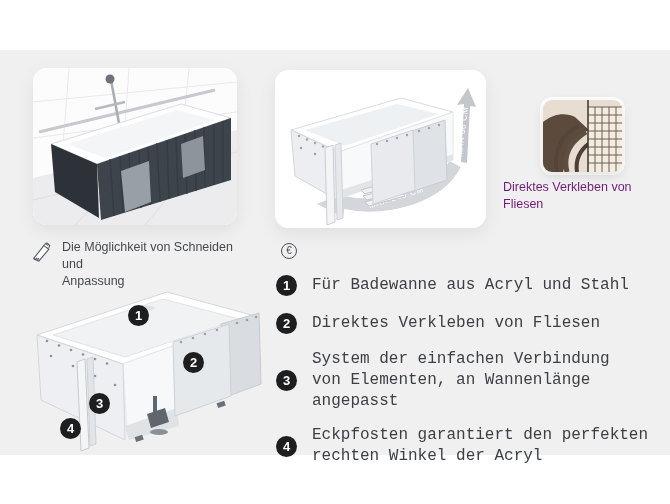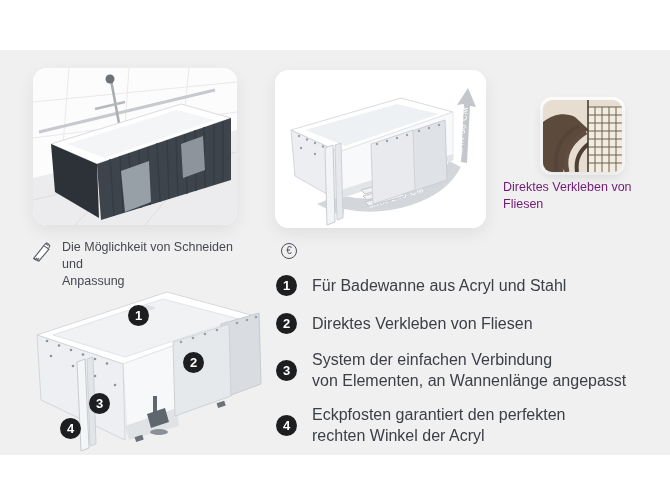--- a/index.html
+++ b/index.html
@@ -57,21 +57,21 @@
   .feature-row{display:flex;align-items:center;gap:15px;}
   .feature-row.r1{margin-bottom:17px;}
   .feature-row.r2{margin-bottom:15px;}
   .feature-row.r3{margin-bottom:13px;}
   .feature-num{
     flex:0 0 auto;width:21px;height:21px;border-radius:50%;
     background:#1d1e20;color:#ffffff;font-weight:bold;font-size:13px;
     display:flex;align-items:center;justify-content:center;
   }
   .feature-text{
-    color:#3c4046;font-size:16px;line-height:21px;white-space:pre-line;
+    color:#3c4046;font-size:16px;line-height:21px;white-space:pre-line;font-family:Liberation Mono, monospace;
   }
   svg text{font-family:"Liberation Sans","DejaVu Sans",sans-serif;}
 </style>
 </head>
 <body>
 
 <div class="canvas">
 
   <div class="panel-bg"></div>
 

